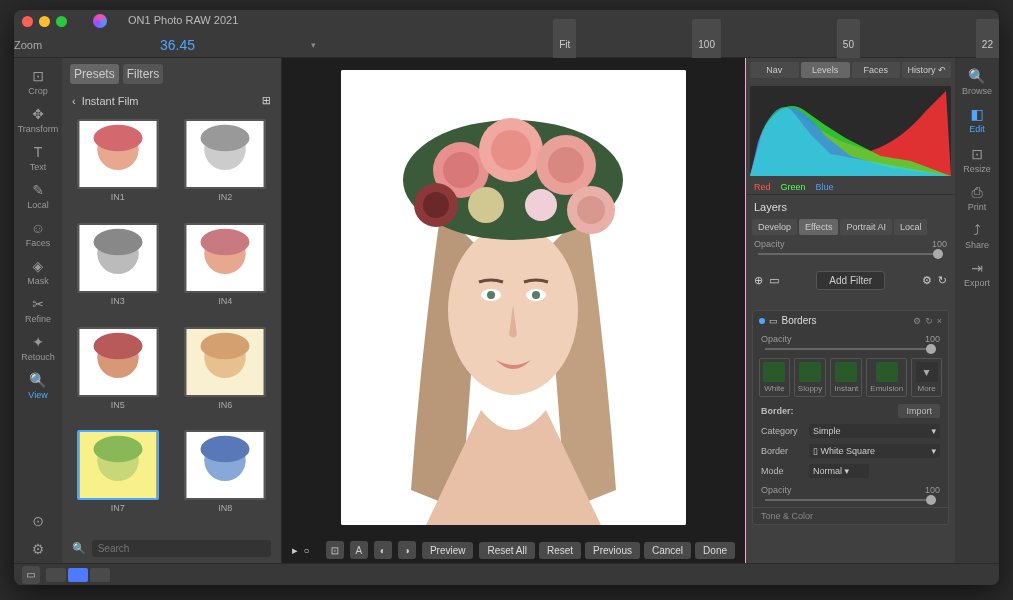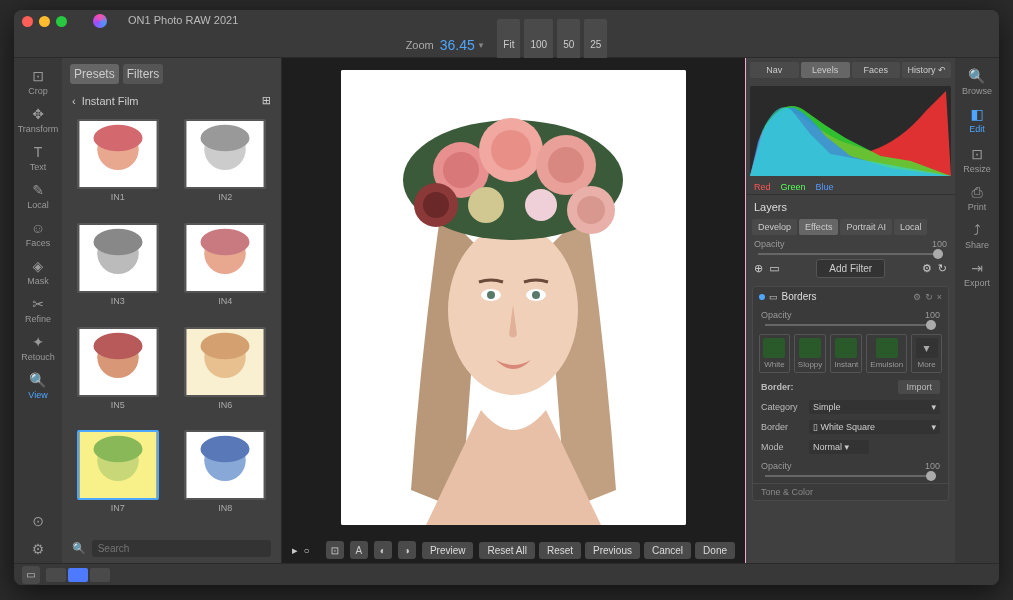--- a/index.html
+++ b/index.html
@@ -5,21 +5,21 @@
 * { margin: 0; padding: 0; box-sizing: border-box; font-family: -apple-system, BlinkMacSystemFont, "Segoe UI", sans-serif; }
 body { background: #2a2a2a; width: 1013px; height: 600px; overflow: hidden; color: #ccc; font-size: 11px; }
 .window { width: 985px; height: 575px; margin: 10px auto; background: #383838; border-radius: 8px; box-shadow: 0 8px 30px rgba(0,0,0,0.6); overflow: hidden; display: flex; flex-direction: column; }
 .titlebar { height: 22px; background: #3a3a3a; display: flex; align-items: center; padding: 0 8px; gap: 6px; }
 .traffic-light { width: 11px; height: 11px; border-radius: 50%; }
 .tl-red { background: #ff5f57; }
 .tl-yellow { background: #febc2e; }
 .tl-green { background: #28c840; }
 .appname { display: flex; align-items: flex-start; gap: 21px; margin-left: 20px; font-size: 11px; color: #bbb; }
 .app-icon { width: 14px; height: 14px; border-radius: 50%; background: conic-gradient(#ff4da6, #4d94ff, #9c4dff, #ff4da6); }
-.toolbar { height: 26px; background: #3a3a3a; display: flex; align-items: center; justify-content: center; gap: 4px; border-bottom: 1px solid #2a2a2a; }
+.toolbar { height: 26px; background: #3a3a3a; display: flex; align-items: center; justify-content: space-between; gap: 4px; border-bottom: 1px solid #2a2a2a; }
 .zoom-label { font-size: 11px; color: #aaa; margin-right: 2px; }
 .zoom-val { color: #4da6ff; font-size: 14px; }
 .zoom-btn { background: #4a4a4a; color: #ccc; font-size: 10px; padding: 20px 6px; border: none; border-radius: 2px; cursor: pointer; }
 .main { flex: 1; display: flex; overflow: hidden; }
 .left-tools { width: 48px; background: #383838; display: flex; flex-direction: column; align-items: center; padding-top: 6px; gap: 2px; }
 .tool { width: 42px; display: flex; flex-direction: column; align-items: center; padding: 4px 0; font-size: 9px; color: #999; cursor: pointer; }
 .tool.active { color: #4da6ff; }
 .tool-icon { width: 16px; height: 16px; margin-bottom: 2px; display: flex; align-items: center; justify-content: center; font-size: 14px; }
 .left-tools .spacer { flex: 1; }
 .preset-panel { width: 220px; background: #404040; display: flex; flex-direction: column; border-right: 1px solid #2a2a2a; }
@@ -53,21 +53,21 @@
 .hist-labels span:nth-child(1){color:#f55}.hist-labels span:nth-child(2){color:#5f5}.hist-labels span:nth-child(3){color:#59f}
 .section-title { padding: 6px 8px; font-size: 11px; color: #ddd; border-top: 1px solid #333; }
 .layer-tabs { display: flex; padding: 0 6px; gap: 2px; }
 .ltab { padding: 3px 6px; background: #4a4a4a; font-size: 9px; border-radius: 2px; cursor: pointer; }
 .ltab.active { background: #666; }
 .opacity-row { display: flex; align-items: center; padding: 4px 8px; gap: 6px; font-size: 9px; color: #999; }
 .opacity-row .val { margin-left: auto; }
 .slider { flex: 1; height: 2px; background: #666; position: relative; margin: 0 4px; }
 .slider::after { content:''; position:absolute; right:0; top:-4px; width:10px; height:10px; background:#aaa; border-radius:50%; }
 .filter-row { display: flex; align-items: center; padding: 4px 8px; gap: 6px; }
-.add-filter { padding: 3px 12px; background: #333; border: 1px solid #555; color: #ccc; font-size: 10px; border-radius: 3px; margin: 0 auto; cursor: pointer; }
+.add-filter { padding: 3px 12px; background: #333; border: 1px solid #555; color: #ccc; font-size: 10px; border-radius: 3px; margin: 12px auto; cursor: pointer; }
 .effect-panel { margin: 4px 6px; background: #3a3a3a; border-radius: 3px; border: 1px solid #4a4a4a; }
 .effect-header { display: flex; align-items: center; padding: 4px 6px; gap: 4px; }
 .effect-dot { width: 6px; height: 6px; background: #4da6ff; border-radius: 50%; }
 .effect-title { flex: 1; font-size: 10px; color: #ddd; }
 .effect-icons { display: flex; gap: 4px; font-size: 9px; color: #888; }
 .border-styles { display: flex; padding: 4px 6px; gap: 4px; }
 .bs-item { flex: 1; display: flex; flex-direction: column; align-items: center; gap: 2px; padding: 3px; border: 1px solid #555; border-radius: 2px; cursor: pointer; }
 .bs-thumb { width: 22px; height: 20px; background: #2a5a2a; border-radius: 2px; }
 .bs-item.more .bs-thumb { background: #333; display:flex;align-items:center;justify-content:center;color:#aaa;font-size:12px; }
 .bs-label { font-size: 8px; color: #999; }
@@ -97,21 +97,21 @@
   </div>
 
   <div class="toolbar">
     <span class="zoom-label">Zoom</span>
     <span class="zoom-val">36.45</span>
     <span style="color:#888;font-size:9px">▾</span>
     <span style="width:6px"></span>
     <button class="zoom-btn">Fit</button>
     <button class="zoom-btn">100</button>
     <button class="zoom-btn">50</button>
-    <button class="zoom-btn">25</button>
+    <button class="zoom-btn">22</button>
   </div>
 
   <div class="main">
 
     <div class="left-tools">
       <div class="tool">
           <div class="tool-icon">⊡</div>
           <span>Crop</span>
         </div>
       <div class="tool">

